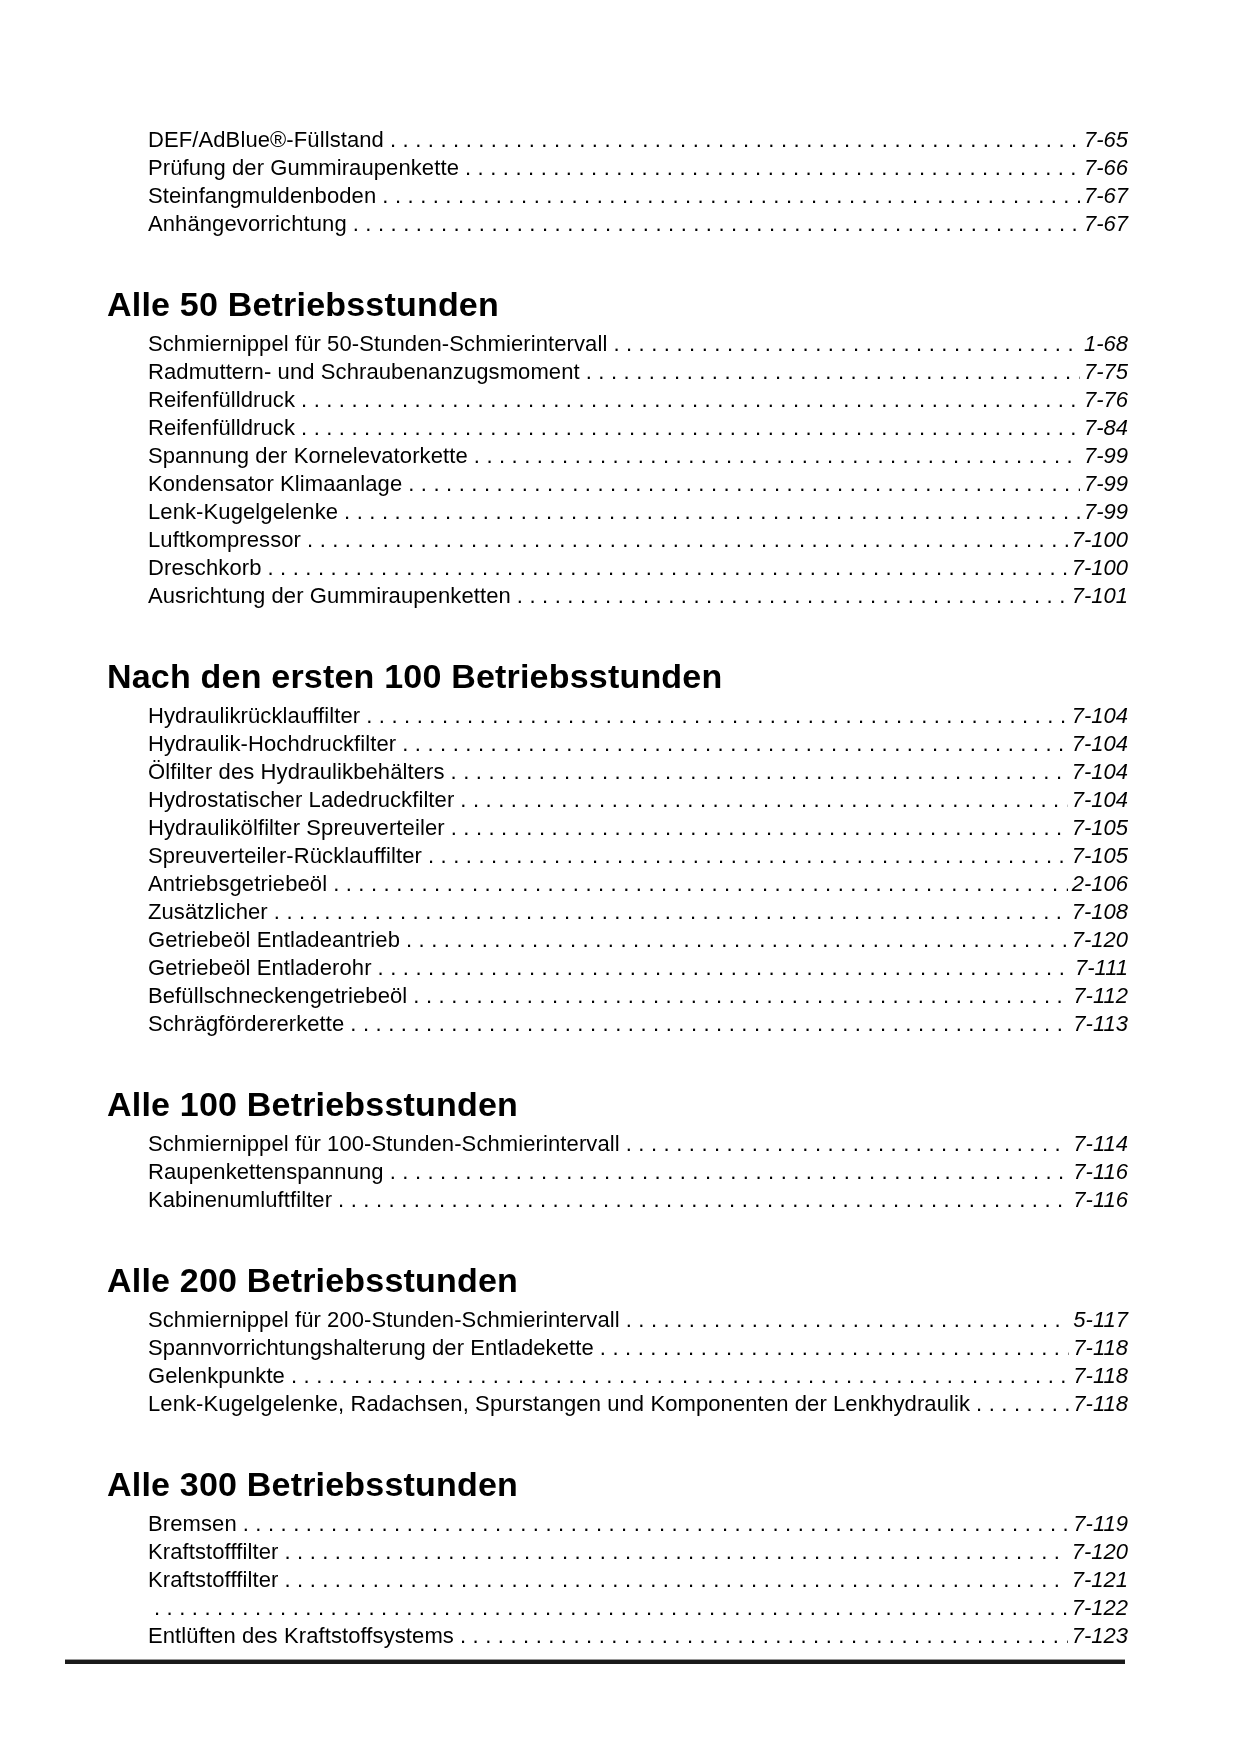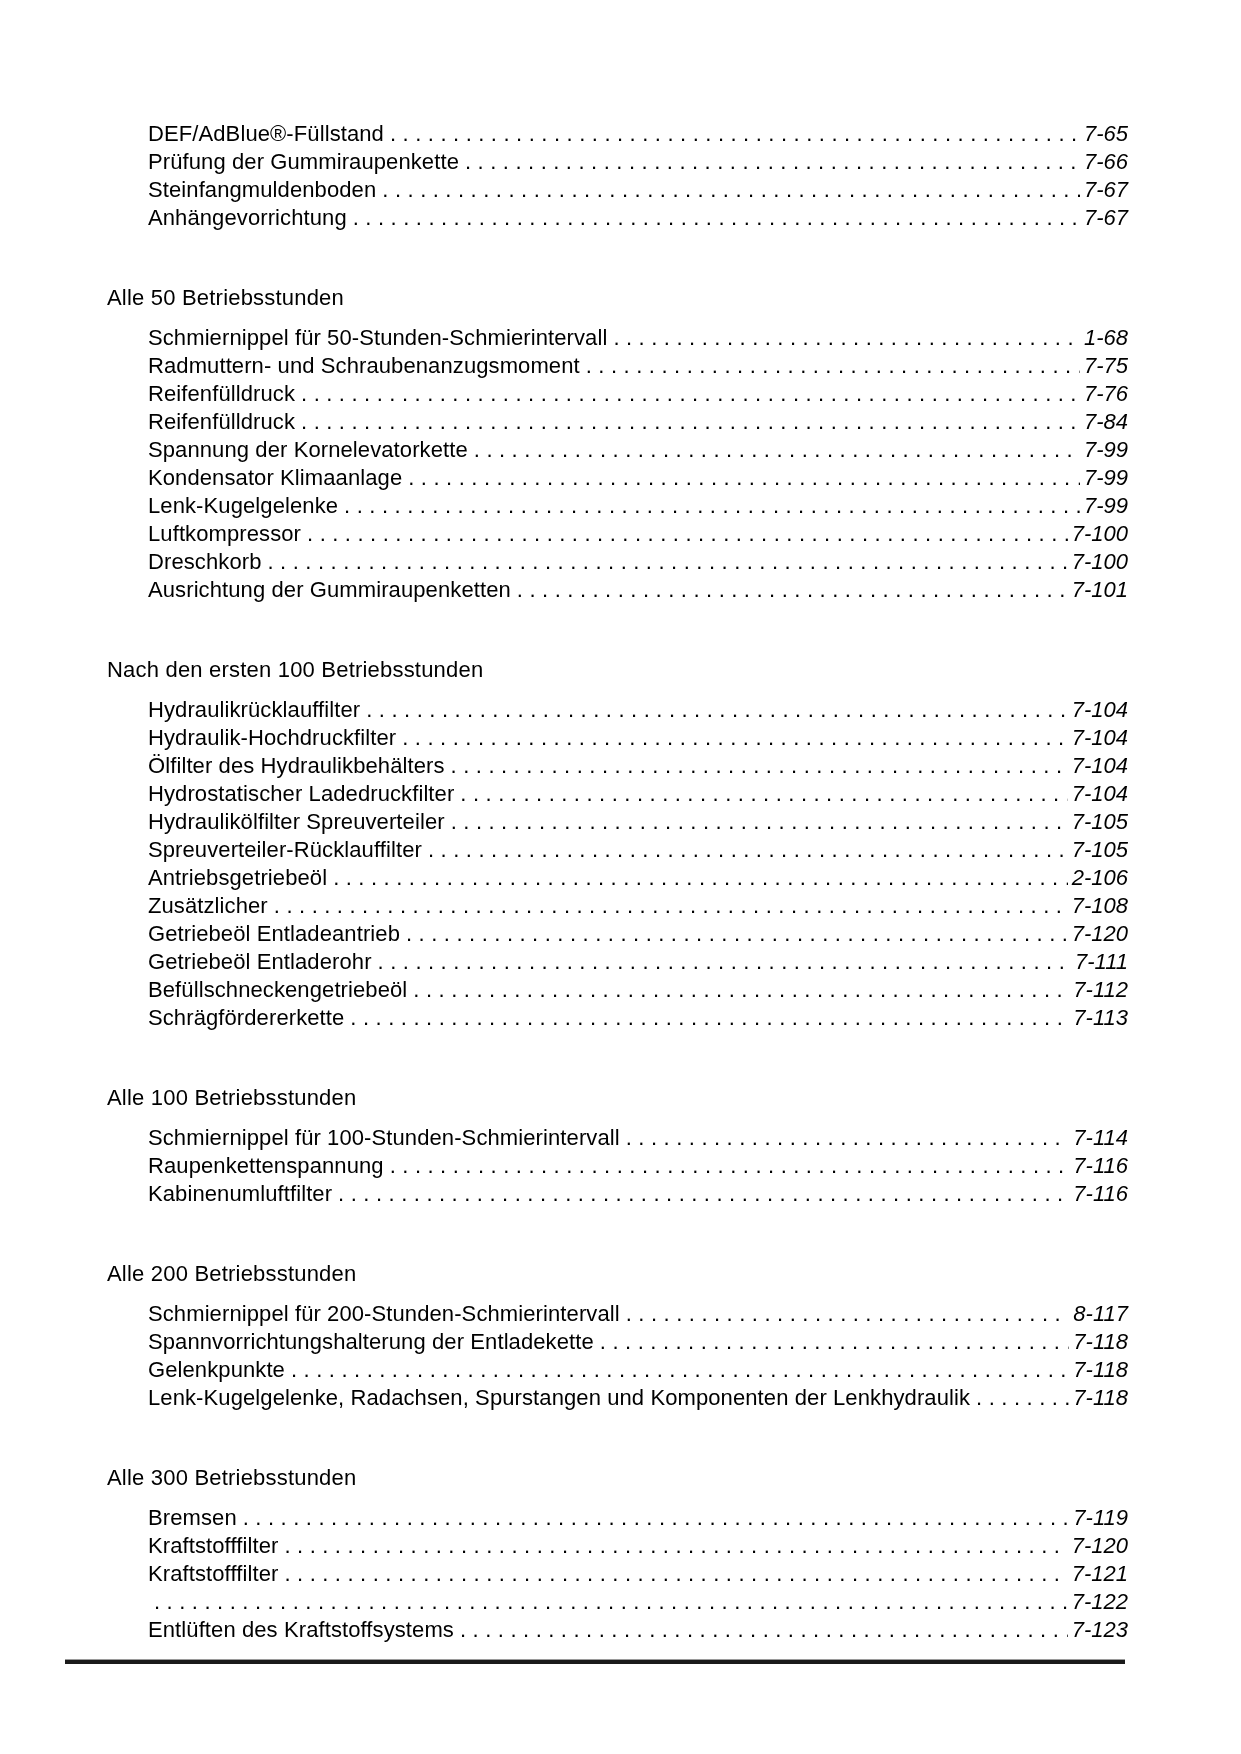--- a/index.html
+++ b/index.html
@@ -14,29 +14,29 @@
     color: #000000;
     font-family: "Liberation Sans", "DejaVu Sans", sans-serif;
     overflow: hidden;
   }
   .page {
     position: absolute;
     inset: 0;
   }
   .content {
     position: absolute;
-    top: 120px;
+    top: 126px;
     left: 107px;
     width: 1021px;
   }
   .toc-section { margin: 0; padding: 0; }
   .toc-heading {
-    font-size: 22px;
+    font-size: 34px;
     line-height: 40px;
-    font-weight: 400;
+    font-weight: 700;
     margin: 46px 0 6px 0;
     padding: 0;
     letter-spacing: 0.2px;
     white-space: nowrap;
   }
   .toc-rows { margin: 0; padding: 0; }
   .toc-row {
     display: flex;
     align-items: baseline;
     padding-left: 41px;
@@ -273,21 +273,21 @@
   </div>
 </div>
   </section>
 
   <section class="toc-section">
     <h2 class="toc-heading">Alle 200 Betriebsstunden</h2>
     <div class="toc-rows">
   <div class="toc-row">
     <span class="toc-title">Schmiernippel für 200-Stunden-Schmierintervall</span>
     <span class="toc-dots"></span>
-    <span class="toc-page">8-117</span>
+    <span class="toc-page">5-117</span>
   </div>
 
   <div class="toc-row">
     <span class="toc-title">Spannvorrichtungshalterung der Entladekette</span>
     <span class="toc-dots"></span>
     <span class="toc-page">7-118</span>
   </div>
 
   <div class="toc-row">
     <span class="toc-title">Gelenkpunkte</span>

